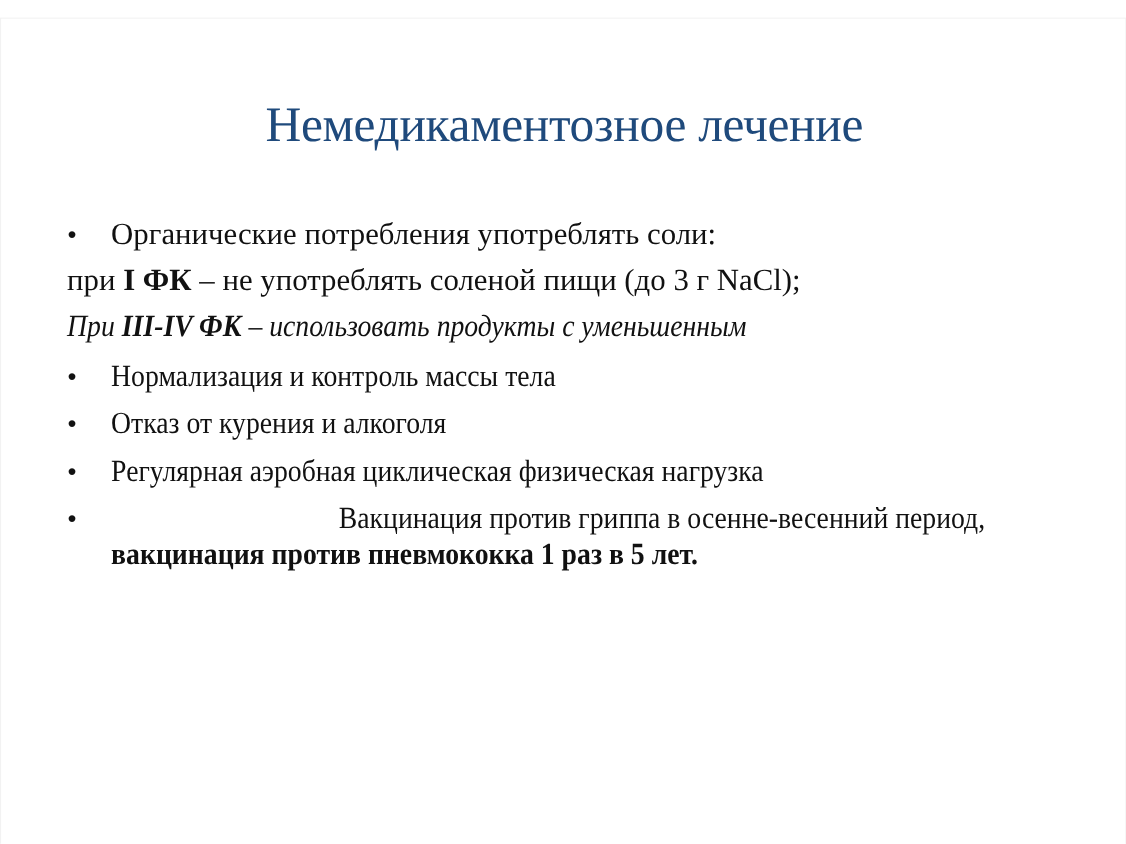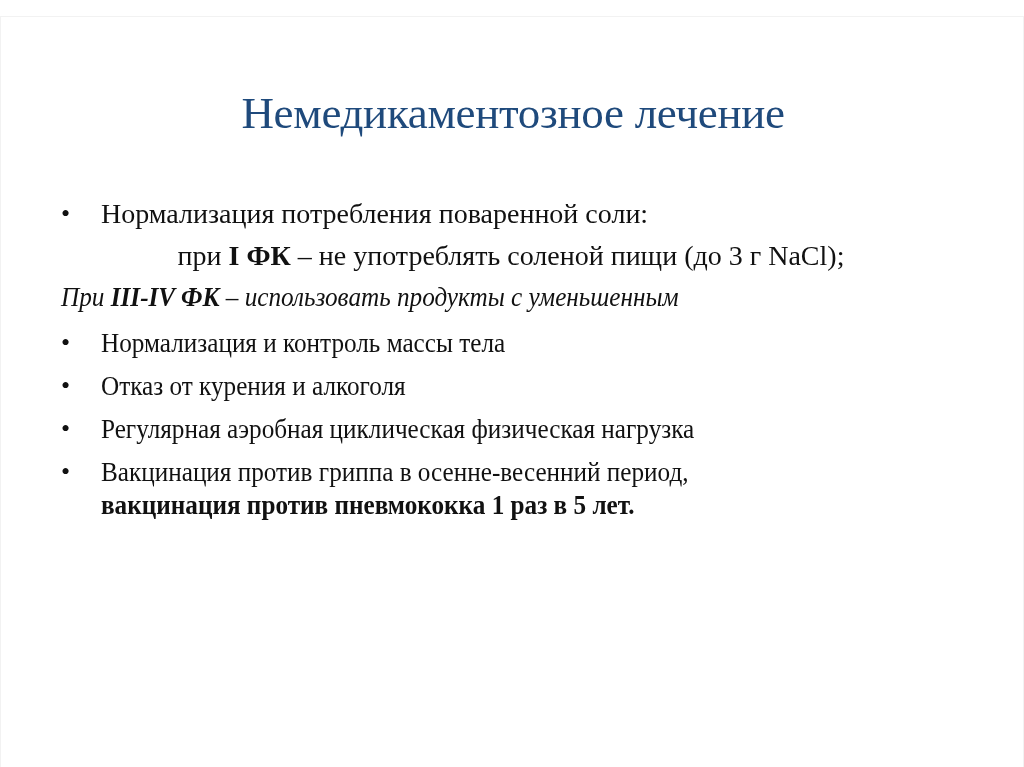--- a/index.html
+++ b/index.html
@@ -65,24 +65,24 @@
 <body>
 
 <div class="slide">
 
   <div class="title">Немедикаментозное лечение</div>
 
   <div class="body">
 
     <div class="line bullet-line" style="margin-bottom:8px;">
       <span class="bullet">•</span>
-      <span>Нормализация потребления поваренной соли:</span>
+      <span>Органические потребления употреблять соли:</span>
     </div>
 
-    <div class="line" style="margin-bottom:8px;text-align:center;">
+    <div class="line" style="margin-bottom:8px;">
       <span>при </span><b>I ФК</b><span> – не употреблять соленой пищи (до 3 г NaCl);</span>
     </div>
 
 
     <div style="margin-bottom:14px;">
       <div class="line" style="line-height:31px;font-style:italic;">
         <span class="narrow" style="transform:scaleX(0.9);"><span>При </span><b>III-IV ФК</b><span> – использовать продукты с уменьшенным</span></span>
       </div>
     </div>
 
@@ -96,21 +96,21 @@
       <span class="narrow" style="transform:scaleX(0.9);">Отказ от курения и алкоголя</span>
     </div>
 
     <div class="line bullet-line" style="margin-bottom:9px;">
       <span class="bullet">•</span>
       <span class="narrow" style="transform:scaleX(0.9);">Регулярная аэробная циклическая физическая нагрузка</span>
     </div>
 
     <div class="bullet-line" style="position:relative;">
       <span class="bullet" style="line-height:34px;">•</span>
-      <div class="line" style="line-height:33px;">
+      <div class="line" style="line-height:33px;text-align:right;">
         <span class="narrow" style="transform:scaleX(0.9);">Вакцинация против гриппа в осенне-весенний период,</span>
       </div>
       <div class="line" style="line-height:33px;font-weight:bold;">
         <span class="narrow" style="transform:scaleX(0.9);">вакцинация против пневмококка 1 раз в 5 лет.</span>
       </div>
     </div>
 
   </div>
 </div>
 

